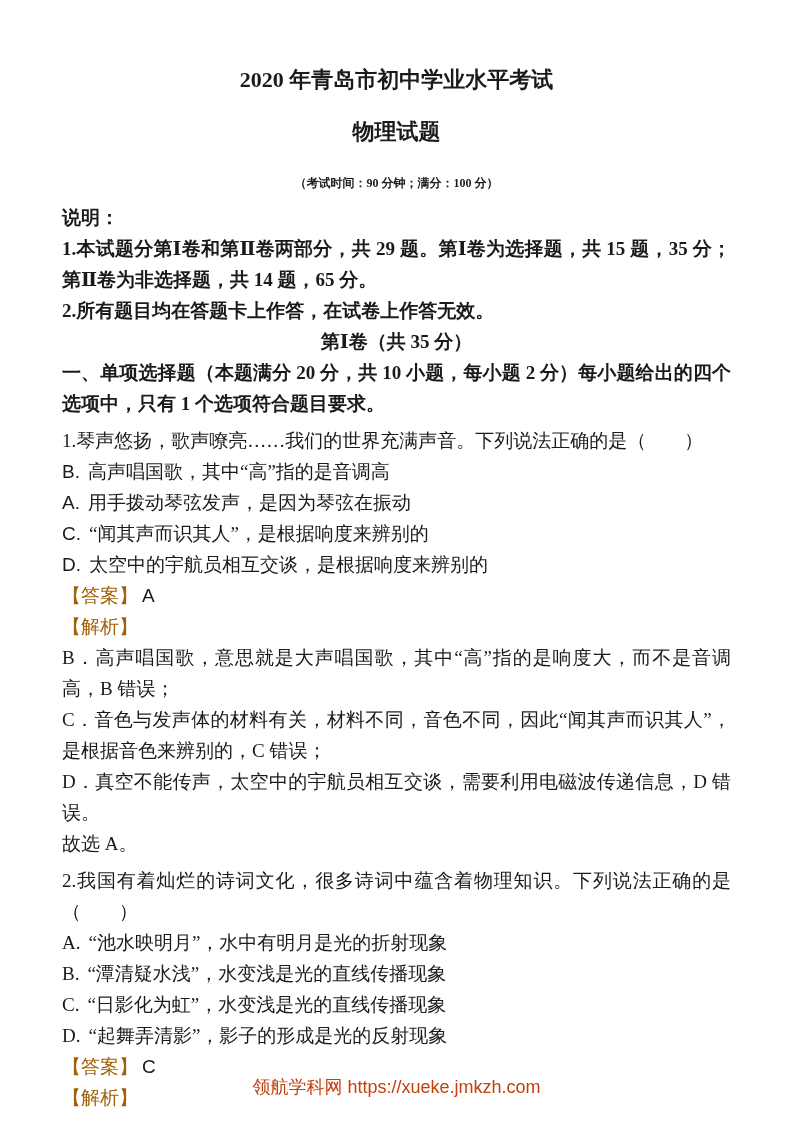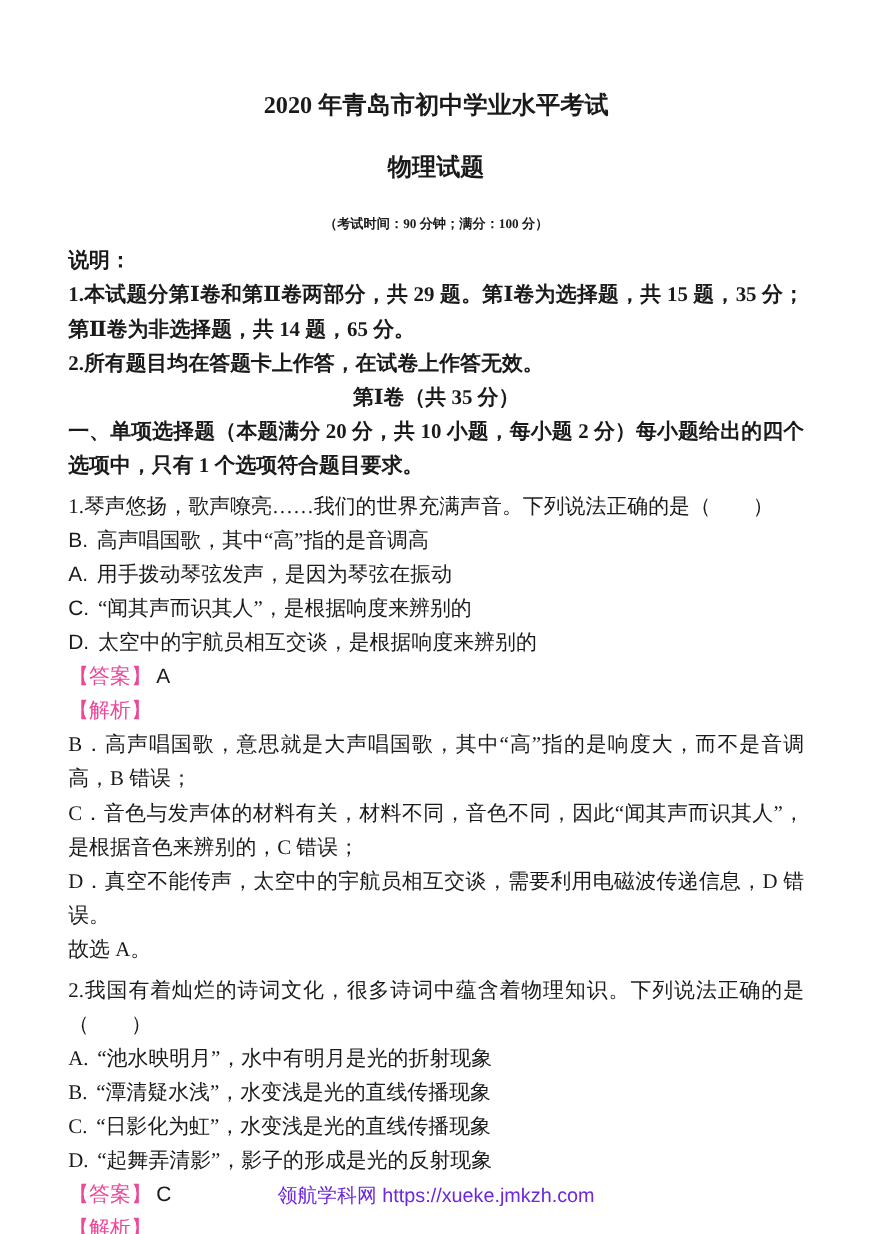--- a/index.html
+++ b/index.html
@@ -9,44 +9,44 @@
     margin:0 auto;
     background:#ffffff;
     box-sizing:border-box;
     padding:60px 62px 0 62px;
     font-family:"Liberation Serif","DejaVu Serif",serif;
     color:#1a1a1a;
     overflow:hidden;
   }
   .doc-title{
     font-size:22px;font-weight:700;text-align:center;
-    line-height:40px;margin:16px;
+    line-height:40px;margin:0;
   }
   .doc-subtitle{
     font-size:22px;font-weight:700;text-align:center;
     line-height:40px;margin:12px;
   }
   .exam-info{
     font-size:12px;font-weight:700;text-align:center;
     line-height:38px;margin:0;
   }
   .line{font-size:19px;line-height:31px;margin:0;text-align:justify;}
   .bold{font-weight:700;}
   .center{text-align:center;}
-  .blue{color:#ec4899;}
+  .blue{color:#a16207;}
   .q-block{margin-top:6px;}
   .opt-label{margin-right:8px;}
   .latin-sans{font-family:"Liberation Sans","DejaVu Sans",sans-serif;}
   .ans-letter{font-family:"Liberation Sans","DejaVu Sans",sans-serif;margin-left:4px;}
   .footer{
     position:absolute;left:0;right:0;bottom:24px;
     text-align:center;
     font-family:"Liberation Sans","DejaVu Sans",sans-serif;
     font-size:18px;line-height:22px;
-    color:#6d28d9;
+    color:#c2410c;
   }
 </style>
 </head>
 <body>
 
 <div class="page">
 
   <h1 class="doc-title">2020 年青岛市初中学业水平考试</h1>
   <h2 class="doc-subtitle">物理试题</h2>
   <div class="exam-info">（考试时间：90 分钟；满分：100 分）</div>

